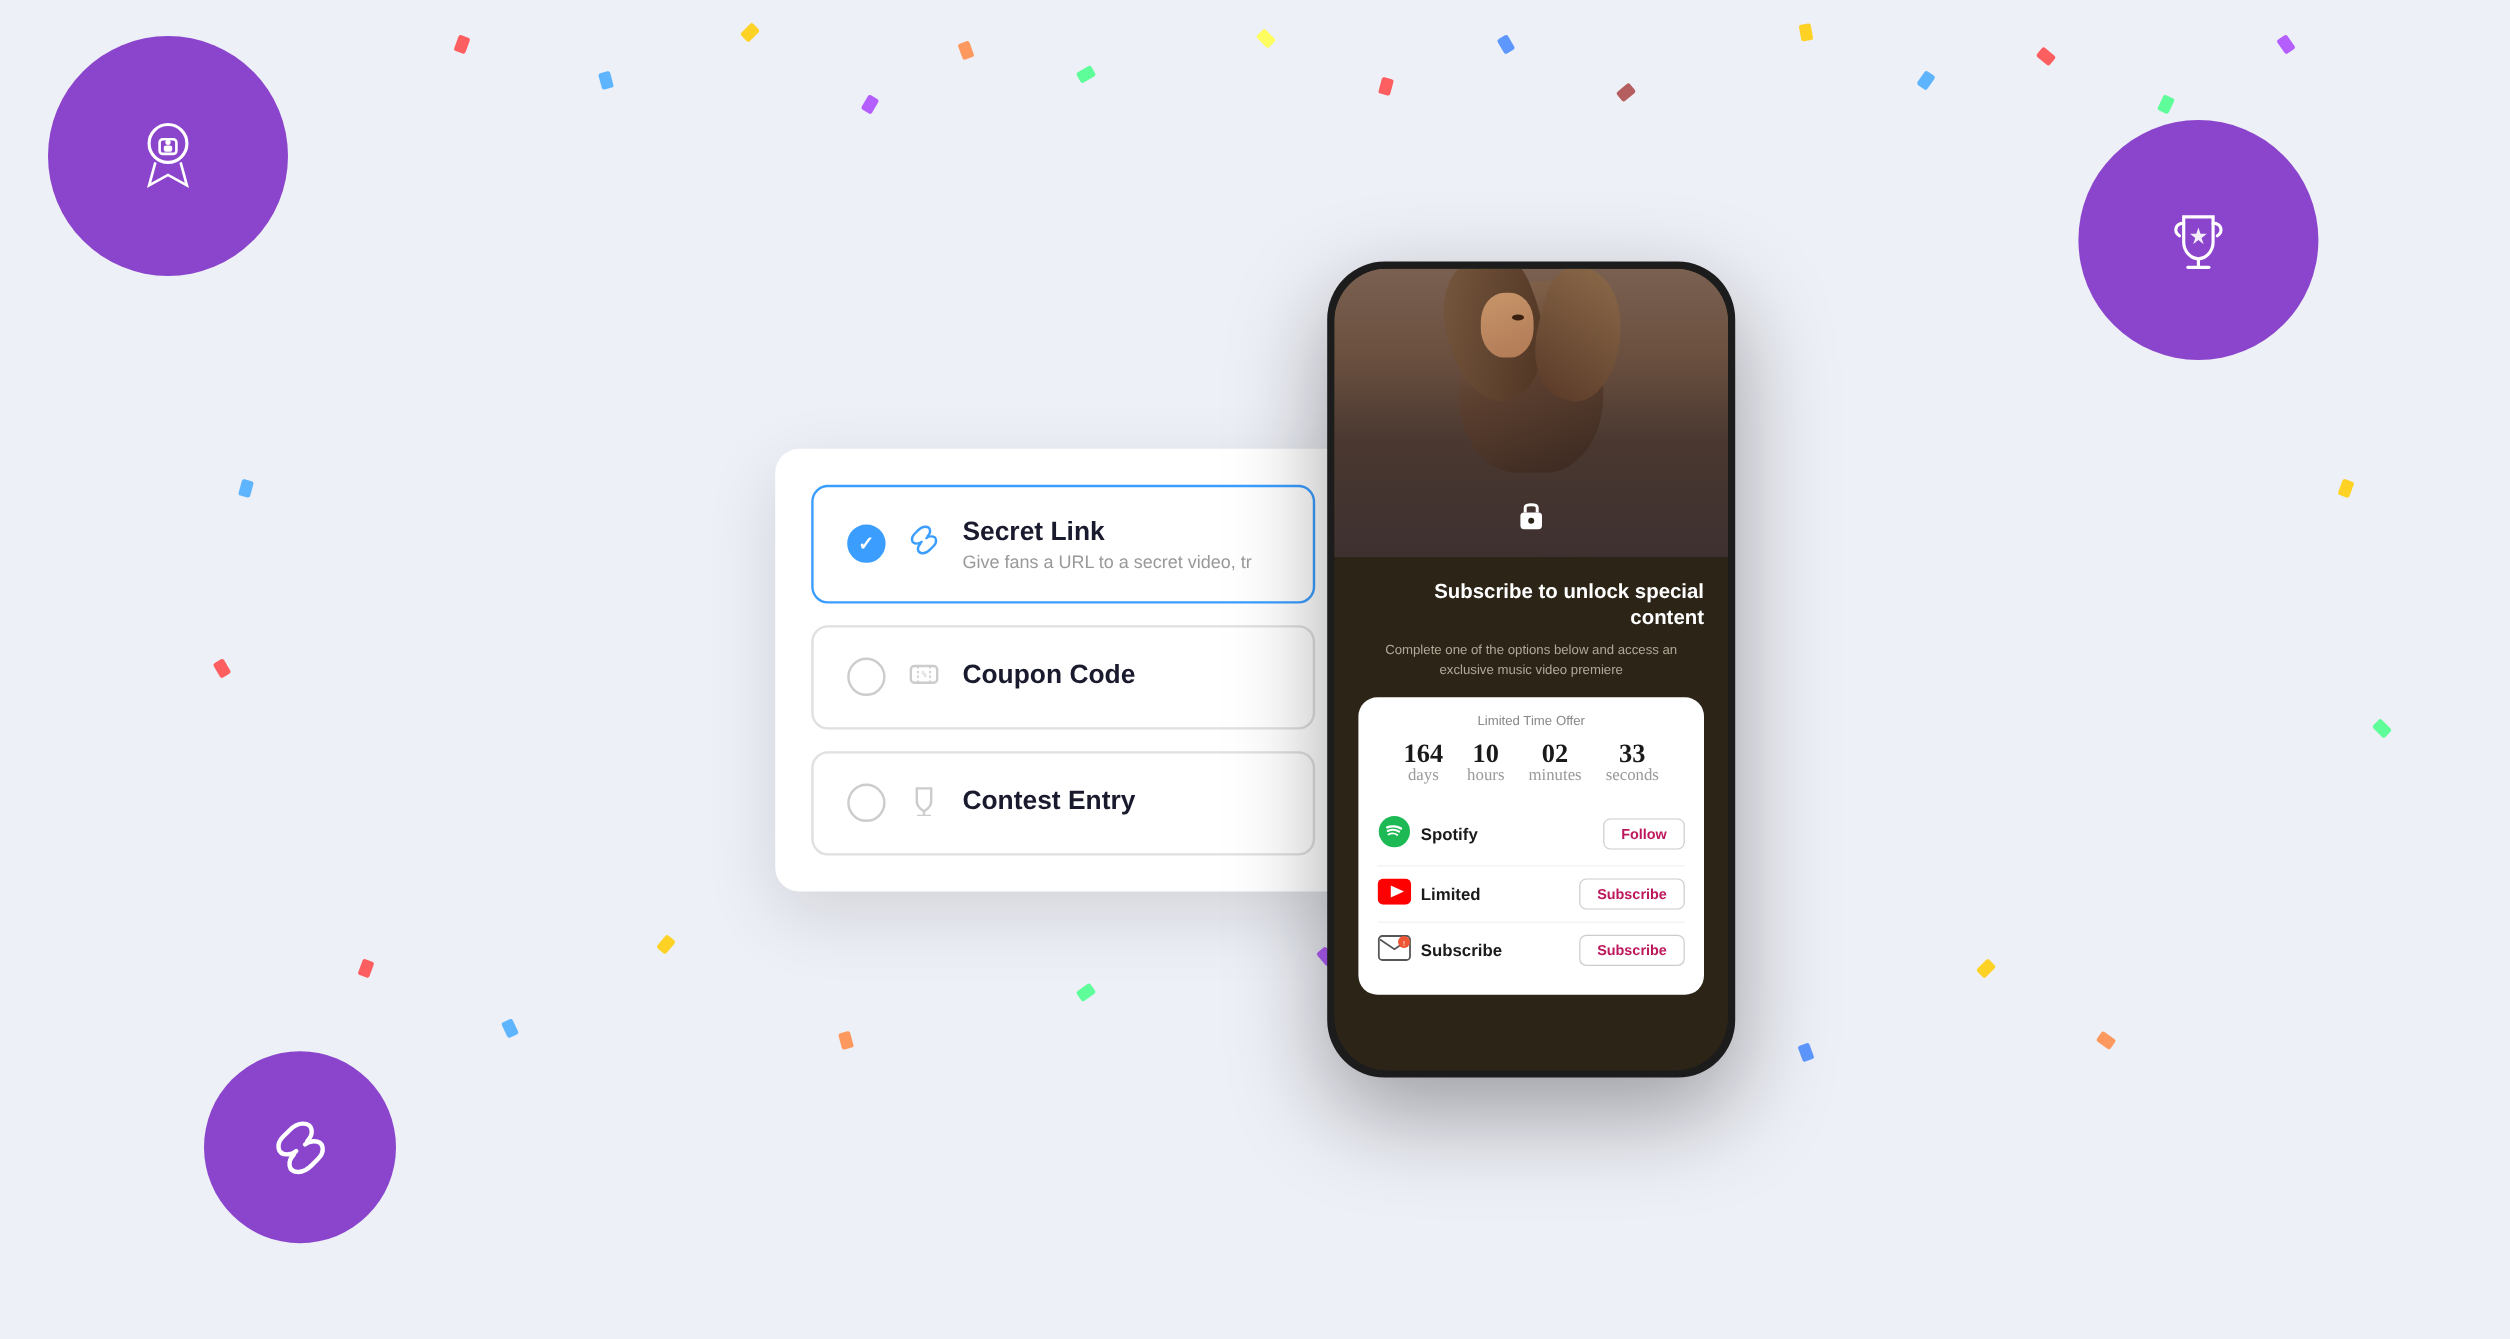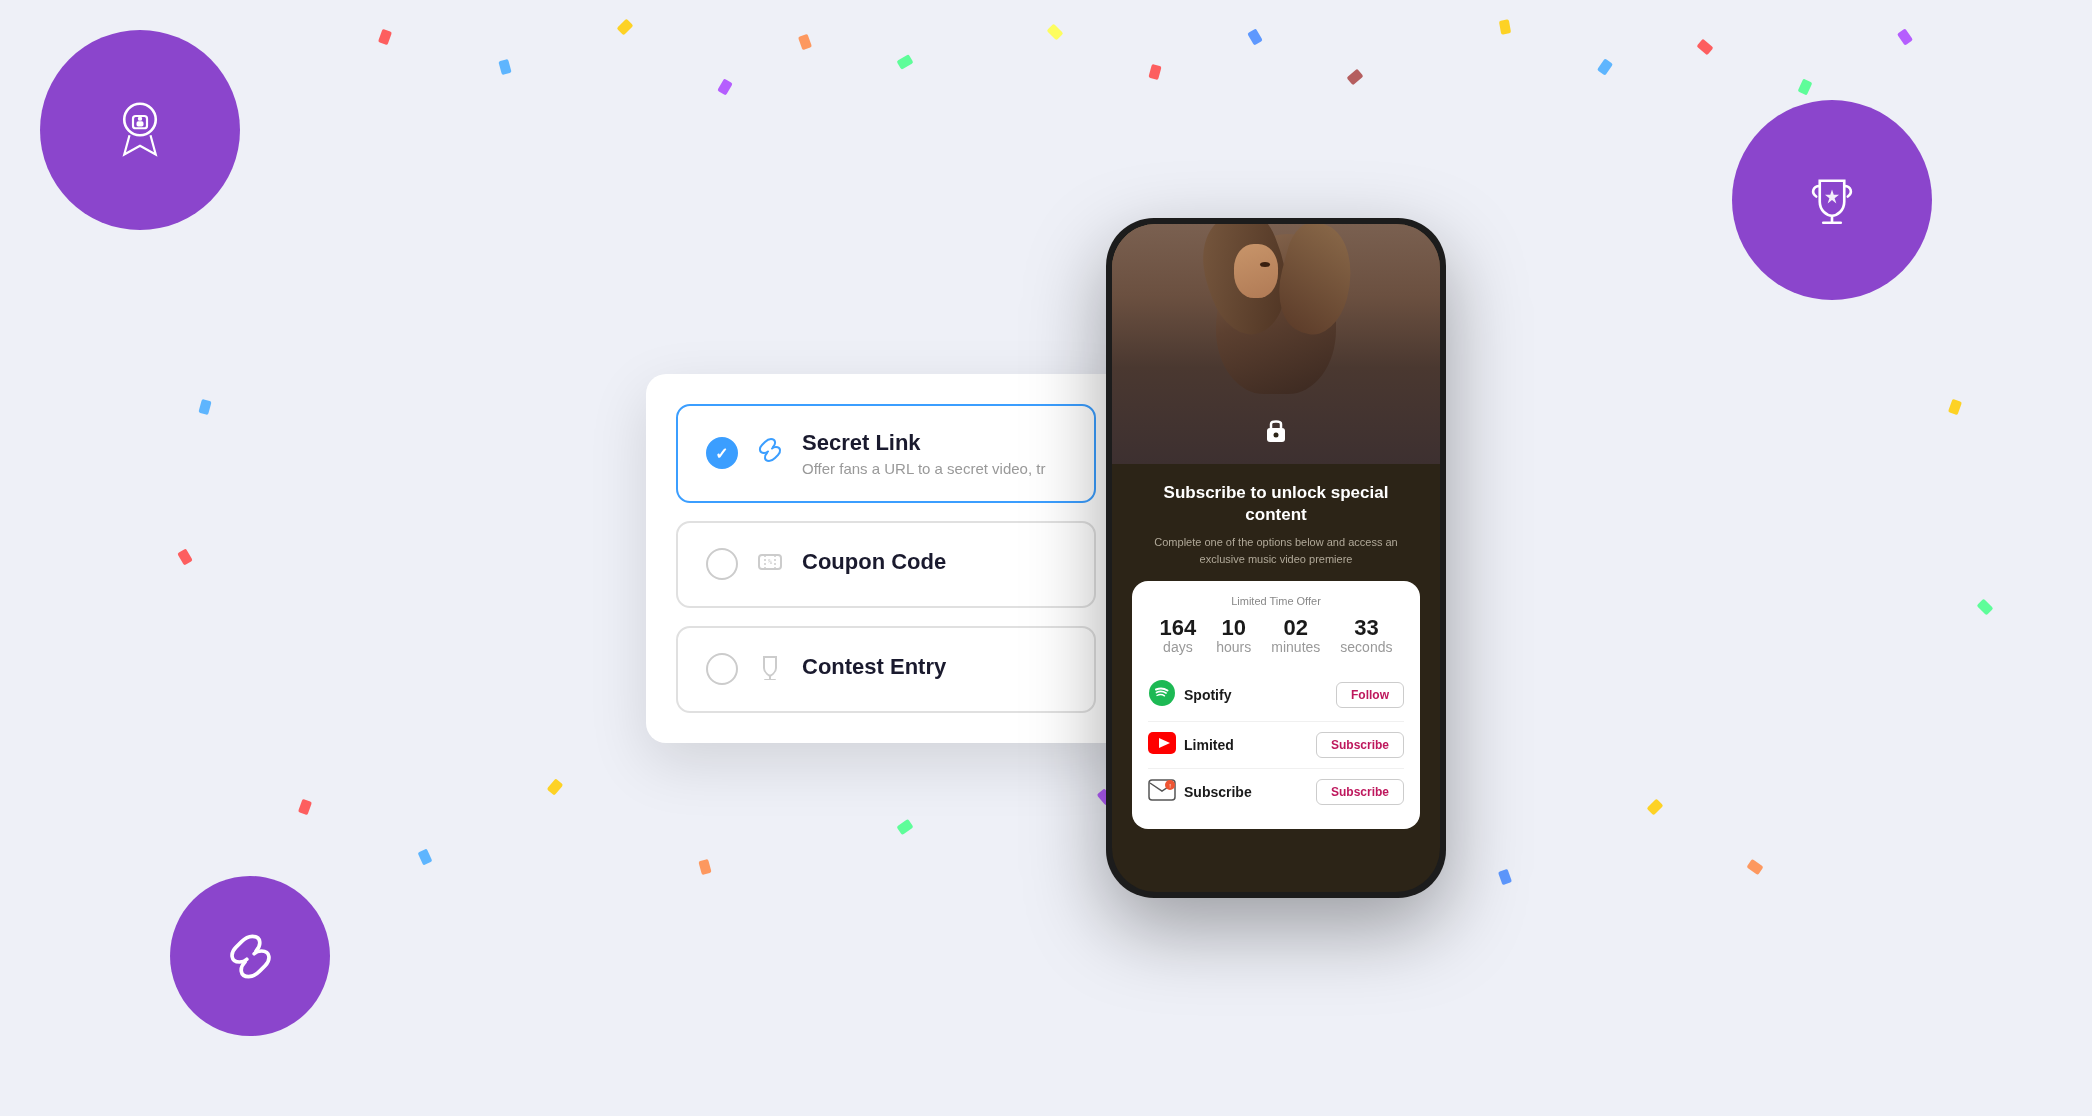--- a/index.html
+++ b/index.html
@@ -203,21 +203,21 @@
 
     .phone-content {
       padding: 18px 20px 12px;
       flex: 1;
       overflow: hidden;
     }
     .subscribe-title {
       font-size: 17px;
       font-weight: 800;
       color: white;
-      text-align: center;
+      text-align: right;
       margin-bottom: 8px;
       line-height: 1.3;
     }
     .subscribe-desc {
       font-size: 11px;
       color: #b0a898;
       text-align: center;
       margin-bottom: 14px;
       line-height: 1.5;
     }
@@ -234,20 +234,21 @@
       margin-bottom: 10px;
     }
     .timer-row {
       display: flex;
       justify-content: center;
       gap: 20px;
       margin-bottom: 14px;
     }
     .timer-unit {
       text-align: center;
+      font-family: Liberation Serif, serif;
     }
     .timer-number {
       font-size: 22px;
       font-weight: 800;
       color: #1a1a1a;
       display: block;
       line-height: 1;
     }
     .timer-label {
       font-size: 14px;
@@ -377,21 +378,21 @@
       <div class="option-card selected">
         <div class="radio-circle checked"></div>
         <div class="option-icon">
           <svg width="28" height="28" viewBox="0 0 28 28" fill="none">
             <path d="M11 17 C8 20 8 25 13 25 C15.5 25 17.5 23.5 19 22 L22 19 C25 16 25 11 20 11 C18.5 11 17 11.5 16 12.5" stroke="#3b9eff" stroke-width="2" stroke-linecap="round" fill="none"></path>
             <path d="M17 11 C20 8 20 3 15 3 C12.5 3 10.5 4.5 9 6 L6 9 C3 12 3 17 8 17 C9.5 17 11 16.5 12 15.5" stroke="#3b9eff" stroke-width="2" stroke-linecap="round" fill="none"></path>
           </svg>
         </div>
         <div class="option-content">
           <div class="option-title">Secret Link</div>
-          <div class="option-desc">Offer fans a URL to a secret video, tr</div>
+          <div class="option-desc">Give fans a URL to a secret video, tr</div>
         </div>
       </div>
 
       <div class="option-card">
         <div class="radio-circle"></div>
         <div class="option-icon">
           <svg width="28" height="28" viewBox="0 0 28 28" fill="none">
             <rect x="3" y="8" width="22" height="14" rx="3" stroke="#ccc" stroke-width="2" fill="none"></rect>
             <line x1="9" y1="8" x2="9" y2="22" stroke="#ccc" stroke-width="1.5" stroke-dasharray="2 2"></line>
             <line x1="19" y1="8" x2="19" y2="22" stroke="#ccc" stroke-width="1.5" stroke-dasharray="2 2"></line>

